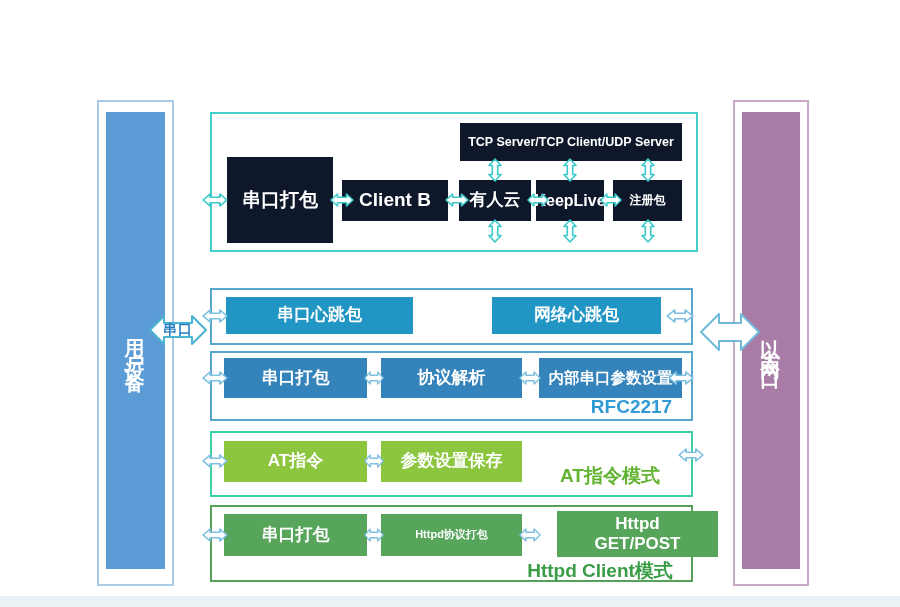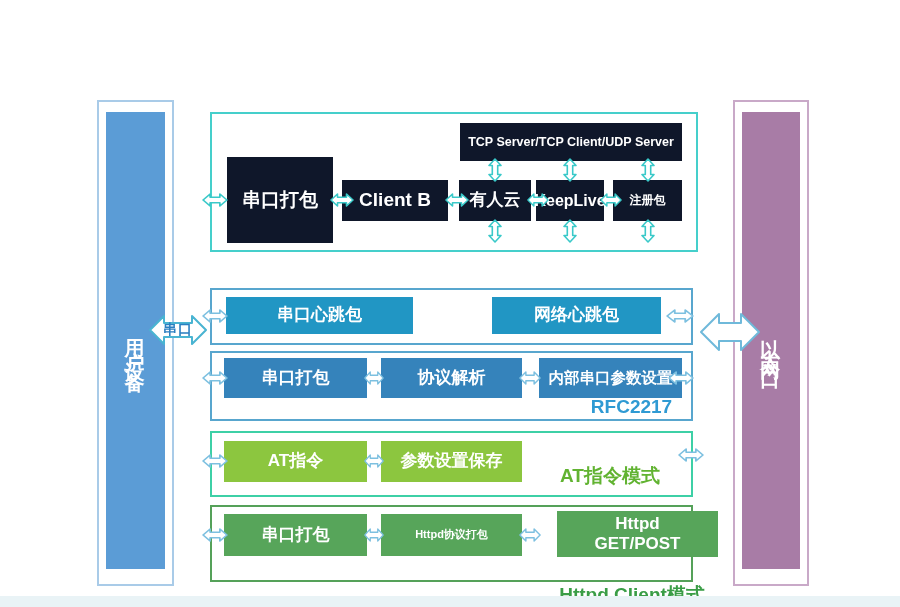--- a/index.html
+++ b/index.html
@@ -211,21 +211,21 @@
   <span class="arrow-h c-blue" style="left:364px;top:528px;width:20px;height:14px;">
       <svg viewBox="0 0 24 14" preserveAspectRatio="none">
         <polygon points="1,7 7.5,1 7.5,4.3 16.5,4.3 16.5,1 23,7 16.5,13 16.5,9.7 7.5,9.7 7.5,13"></polygon>
       </svg>
     </span>
   <span class="arrow-h c-blue" style="left:519px;top:528px;width:22px;height:14px;">
       <svg viewBox="0 0 24 14" preserveAspectRatio="none">
         <polygon points="1,7 7.5,1 7.5,4.3 16.5,4.3 16.5,1 23,7 16.5,13 16.5,9.7 7.5,9.7 7.5,13"></polygon>
       </svg>
     </span>
-  <div class="caption cap-httpd" style="left:552px;top:558px;width:160px;margin-top:24px;">Httpd Client模式</div>
+  <div class="caption cap-httpd" style="left:520px;top:558px;width:160px;">Httpd Client模式</div>
 
   <div class="bigarrow" style="left:148px;top:311px;width:60px;height:38px;">
     <svg viewBox="0 0 60 38" preserveAspectRatio="none">
       <polygon points="2,19 16,5 16,12 44,12 44,5 58,19 44,33 44,26 16,26 16,33" fill="#ffffff" stroke="#49b4d2" stroke-width="2"></polygon>
     </svg>
     <span class="serial-label">串口</span>
   </div>
 
   <div class="bigarrow" style="left:699px;top:310px;width:62px;height:44px;">
     <svg viewBox="0 0 62 44" preserveAspectRatio="none">

